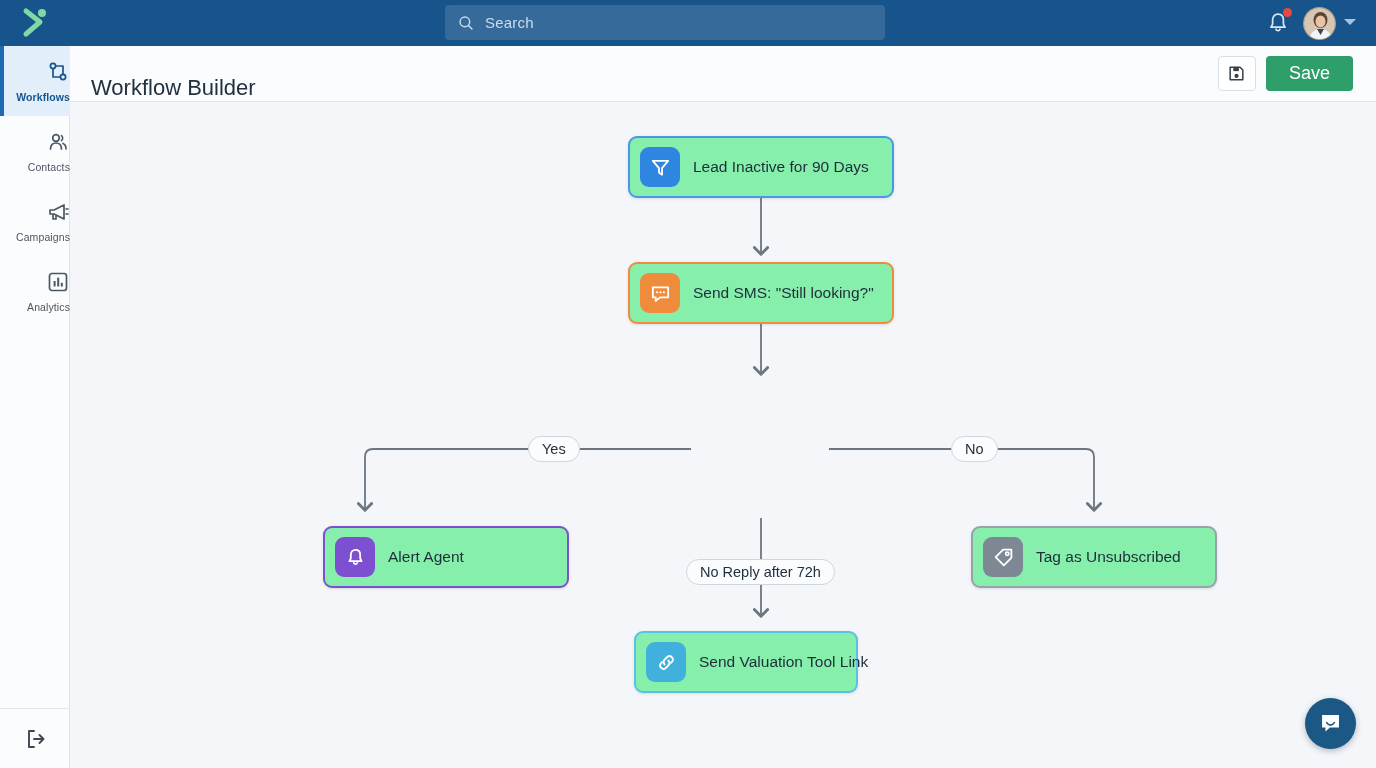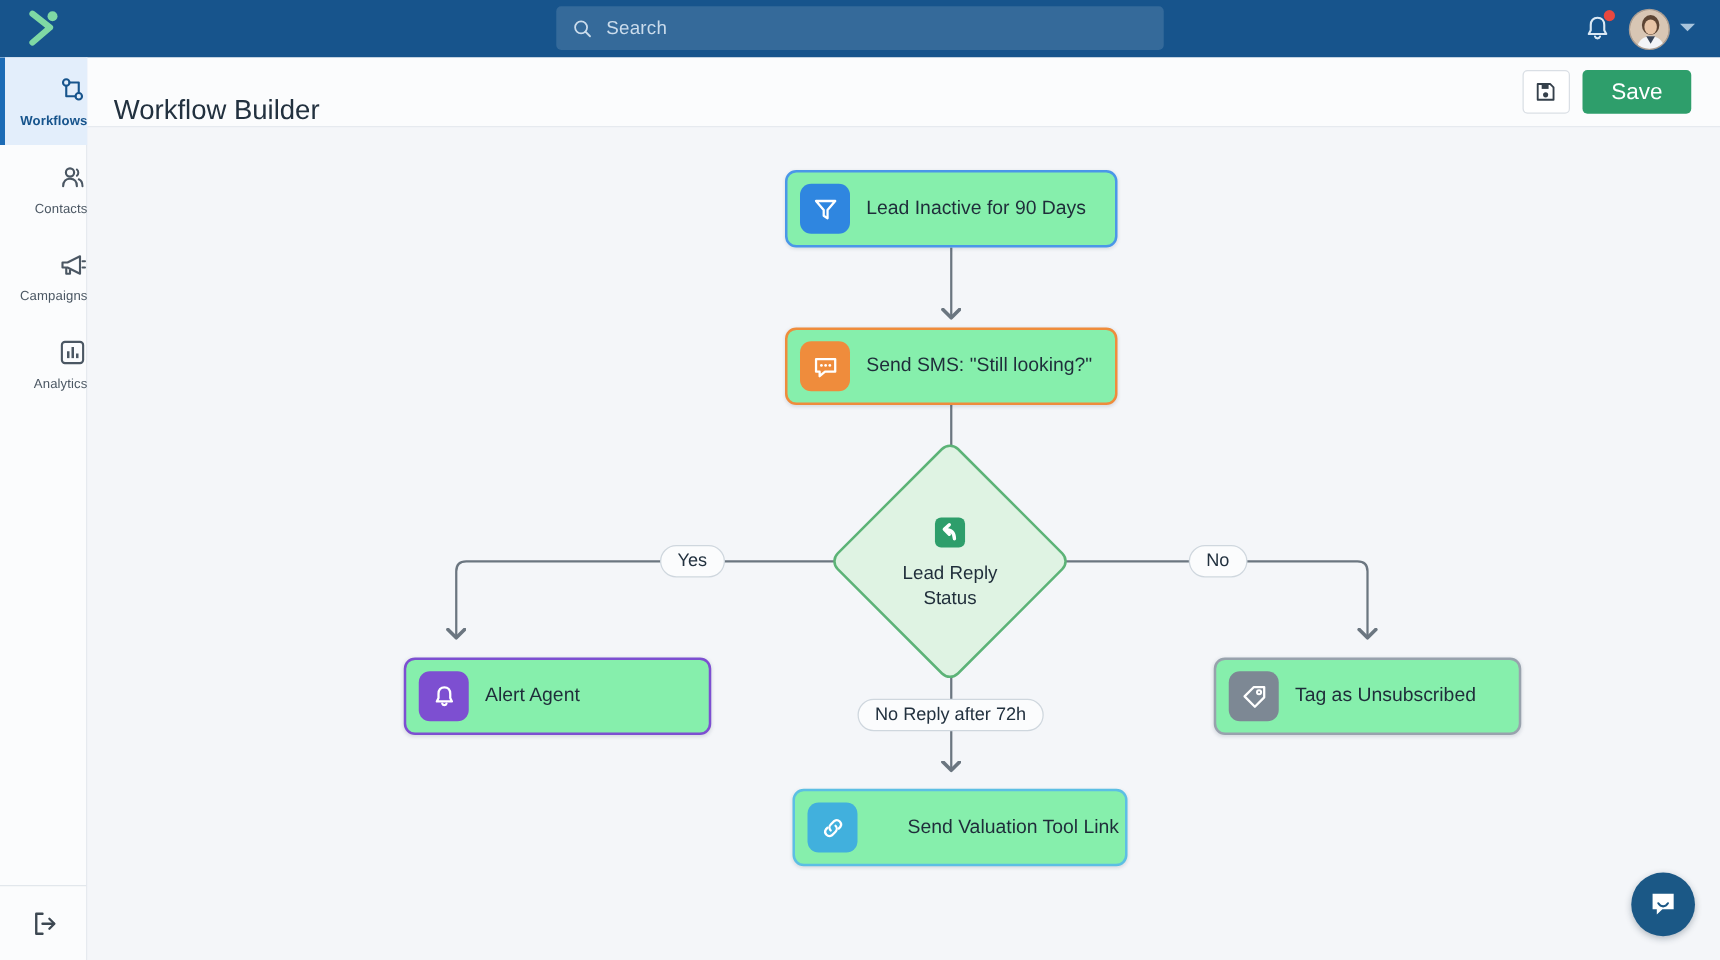--- a/index.html
+++ b/index.html
@@ -16,21 +16,21 @@
     width: 1376px; height: 46px;
     background: #17548c;
     display: flex; align-items: center;
   }
   .logo-wrap {
     width: 70px; height: 46px;
     display: flex; align-items: center; justify-content: center;
   }
   .search-box {
     position: absolute; left: 445px; top: 5px;
-    width: 486px; height: 35px;
+    width: 440px; height: 35px;
     background: rgba(255,255,255,0.13);
     border-radius: 4px;
     display: flex; align-items: center;
     padding: 0 12px;
   }
   .search-icon { width: 18px; height: 18px; flex: 0 0 18px; margin-right: 10px; }
   .search-text {
     color: #cbdcec; font-size: 15px; letter-spacing: .2px;
   }
   .bell-wrap {
@@ -331,33 +331,20 @@
       <svg width="23" height="23" viewBox="0 0 24 24">
         <path d="M4 5.6 H20 V16 H11.5 L7 19.8 V16 H4 Z" fill="none" stroke="#fff" stroke-width="1.9" stroke-linejoin="round"></path>
         <circle cx="8.5" cy="10.8" r="1.15" fill="#fff"></circle>
         <circle cx="12" cy="10.8" r="1.15" fill="#fff"></circle>
         <circle cx="15.5" cy="10.8" r="1.15" fill="#fff"></circle>
       </svg>
     </div>
     <span class="node-label">Send SMS: "Still looking?"</span>
   </div>
 
-  <div class="diamond-node" style="left:621px; top:278px;">
-    <div class="diamond-shape"></div>
-    <div class="diamond-inner">
-      <svg width="34" height="34" viewBox="0 0 24 24">
-        <rect x="3.5" y="3.5" width="17" height="17" rx="3.5" fill="#2e9e6b"></rect>
-        <path d="M14.5 15.5 C14.5 11.8 12.2 10.2 8.8 10.2 M8.8 10.2 L11.6 7.6 M8.8 10.2 L11.6 13" fill="none" stroke="#fff" stroke-width="1.9" stroke-linecap="round" stroke-linejoin="round"></path>
-      </svg>
-      <div class="diamond-label">
-        <span>Lead Reply</span><br>
-        <span>Status</span>
-      </div>
-    </div>
-  </div>
 
   <div class="node" style="left:253px; top:424px; width:246px; height:62px; border:2px solid #7d4fd1;">
     <div class="node-icon" style="background:#7d4fd1;">
       <svg width="23" height="23" viewBox="0 0 24 24">
         <path d="M12 4 C8.9 4 7.1 6.2 7.1 9.3 V13 L5.7 15.8 H18.3 L16.9 13 V9.3 C16.9 6.2 15.1 4 12 4 Z" fill="none" stroke="#fff" stroke-width="1.9" stroke-linejoin="round"></path>
         <path d="M10.2 17.6 a1.9 1.9 0 0 0 3.6 0" fill="none" stroke="#fff" stroke-width="1.8" stroke-linecap="round"></path>
       </svg>
     </div>
     <span class="node-label">Alert Agent</span>
   </div>
@@ -365,21 +352,21 @@
   <div class="node" style="left:901px; top:424px; width:246px; height:62px; border:2px solid #98a2ad;">
     <div class="node-icon" style="background:#7d8894;">
       <svg width="23" height="23" viewBox="0 0 24 24">
         <path d="M11.6 3.8 H20.2 V12.4 L12.4 20.2 L3.8 11.6 Z" fill="none" stroke="#fff" stroke-width="1.9" stroke-linejoin="round"></path>
         <circle cx="15.9" cy="8.1" r="1.7" fill="none" stroke="#fff" stroke-width="1.7"></circle>
       </svg>
     </div>
     <span class="node-label">Tag as Unsubscribed</span>
   </div>
 
-  <div class="node" style="left:564px; top:529px; width:268px; height:62px; border:2px solid #5cbfe4;gap:27px;">
+  <div class="node" style="left:564px; top:529px; width:224px; height:62px; border:2px solid #5cbfe4;">
     <div class="node-icon" style="background:#41b0dd;">
       <svg width="23" height="23" viewBox="0 0 24 24">
         <path d="M10 14 A3.6 3.6 0 0 1 10 9 L13 6 A3.6 3.6 0 0 1 18 11 L16.6 12.4" fill="none" stroke="#fff" stroke-width="1.9" stroke-linecap="round"></path>
         <path d="M14 10 A3.6 3.6 0 0 1 14 15 L11 18 A3.6 3.6 0 0 1 6 13 L7.4 11.6" fill="none" stroke="#fff" stroke-width="1.9" stroke-linecap="round"></path>
       </svg>
     </div>
     <span class="node-label">Send Valuation Tool Link</span>
   </div>
 
   <div class="edge-pill" style="left:458px; top:334px;">Yes</div>

